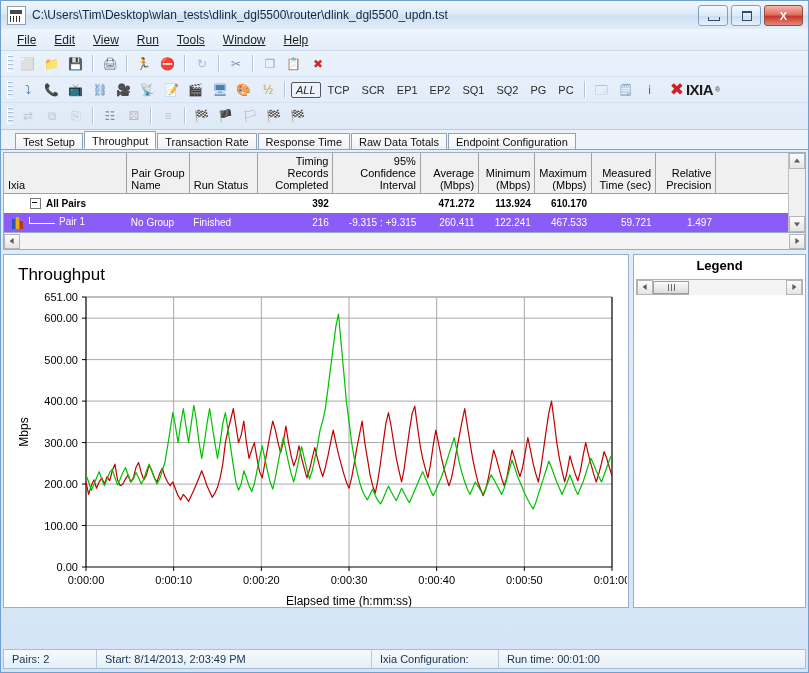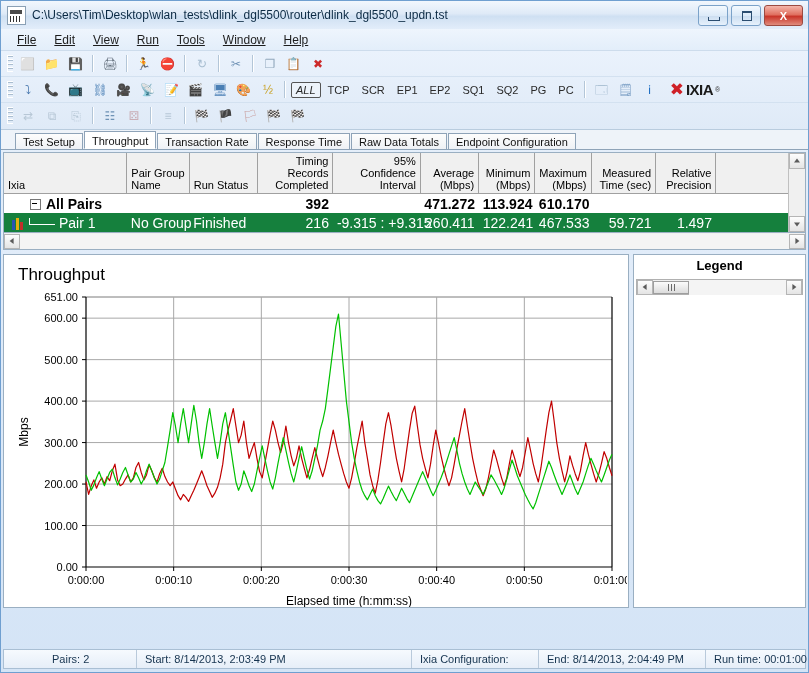--- a/index.html
+++ b/index.html
@@ -97,26 +97,26 @@
   .tablewrap{background:#ffffff;border:1px solid #9aafc2;margin:2px 2px 0 2px;position:relative;}
   table.grid{border-collapse:collapse;width:100%;table-layout:fixed;}
   table.grid th{
     background:#f0f0f0;border-right:1px solid #a0a0a0;border-bottom:1px solid #a0a0a0;
     font-size:11px;font-weight:normal;color:#000;vertical-align:bottom;
     padding:2px 4px 2px 4px;height:38px;box-sizing:border-box;
   }
   th.thleft{text-align:left;}
   th.thright{text-align:right;}
   table.grid td{
-    font-size:14px;color:#000;padding:1px 4px;height:17px;white-space:nowrap;
+    font-size:10px;color:#000;padding:1px 4px;height:17px;white-space:nowrap;
     border:none;
   }
   td.num{text-align:right;}
   tr.allpairs td{font-weight:bold;}
-  tr.sel{background:#15803d;color:#ffffff;}
+  tr.sel{background:#8b5cf6;color:#ffffff;}
   tr.sel td{color:#ffffff;}
   .expander{
     display:inline-block;width:9px;height:9px;border:1px solid #777;background:#fff;
     position:relative;vertical-align:middle;margin-right:5px;
   }
   .expander:before{content:"";position:absolute;left:1px;top:3px;width:5px;height:1px;background:#000;}
   .bookicon{
     display:inline-block;width:13px;height:12px;vertical-align:middle;position:relative;
   }
   .bookicon i{position:absolute;bottom:0;width:3px;display:block;}
@@ -451,19 +451,18 @@
           </div>
         <div class="hs-track"></div>
         <div class="hs-arrow">
             <span class="arrow-rt"></span>
           </div>
       </div>
     </div>
   </div>
 
   <div class="statusbar" id="statusbar">
-      <div class="st-cell" style="min-width: 76px; margin-left: 40px;">Pairs: 2</div>
+      <div class="st-cell" style="min-width: 76px;">Pairs: 2</div>
       <div class="st-cell" style="min-width: 258px;">Start: 8/14/2013, 2:03:49 PM</div>
       <div class="st-cell" style="min-width: 110px;">Ixia Configuration:</div>
-      <div class="st-cell" style="min-width: 150px;">End: 8/14/2013, 2:04:49 PM</div>
       <div class="st-cell">Run time: 00:01:00</div>
     </div>
 </div>
 
 </body></html>

